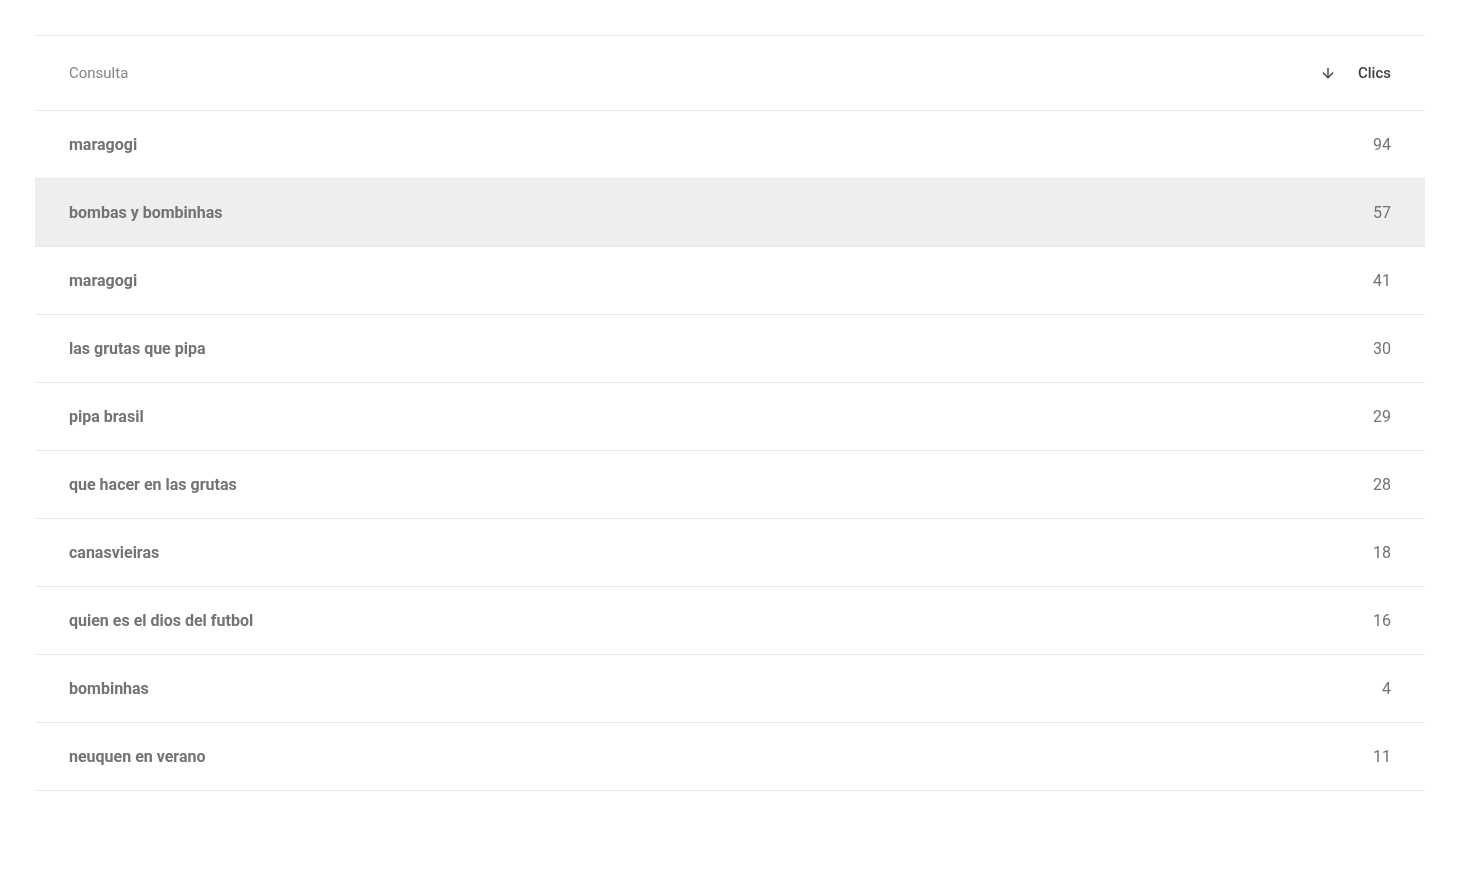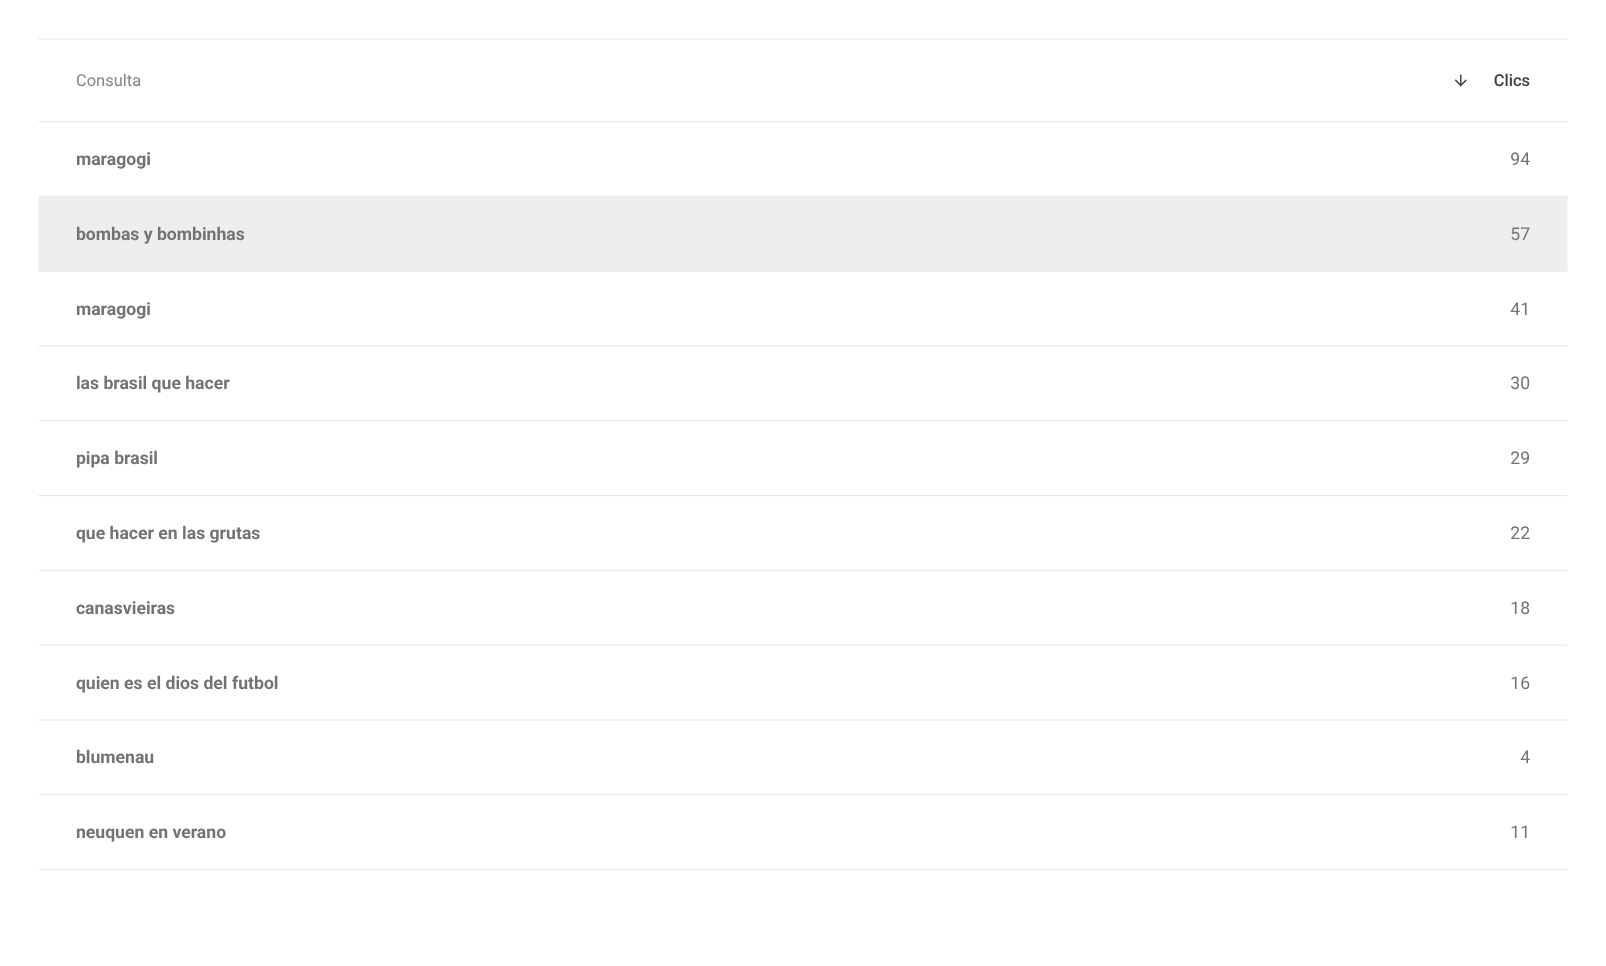--- a/index.html
+++ b/index.html
@@ -86,41 +86,41 @@
       </div>
       <div class="table-row highlighted">
         <div class="row-query">bombas y bombinhas</div>
         <div class="row-clicks">57</div>
       </div>
       <div class="table-row">
         <div class="row-query">maragogi</div>
         <div class="row-clicks">41</div>
       </div>
       <div class="table-row">
-        <div class="row-query">las brasil que hacer</div>
+        <div class="row-query">las grutas que pipa</div>
         <div class="row-clicks">30</div>
       </div>
       <div class="table-row">
         <div class="row-query">pipa brasil</div>
         <div class="row-clicks">29</div>
       </div>
       <div class="table-row">
         <div class="row-query">que hacer en las grutas</div>
-        <div class="row-clicks">22</div>
+        <div class="row-clicks">28</div>
       </div>
       <div class="table-row">
         <div class="row-query">canasvieiras</div>
         <div class="row-clicks">18</div>
       </div>
       <div class="table-row">
         <div class="row-query">quien es el dios del futbol</div>
         <div class="row-clicks">16</div>
       </div>
       <div class="table-row">
-        <div class="row-query">blumenau</div>
+        <div class="row-query">bombinhas</div>
         <div class="row-clicks">4</div>
       </div>
       <div class="table-row">
         <div class="row-query">neuquen en verano</div>
         <div class="row-clicks">11</div>
       </div>
     </div>
 </div>
 
 </body></html>

